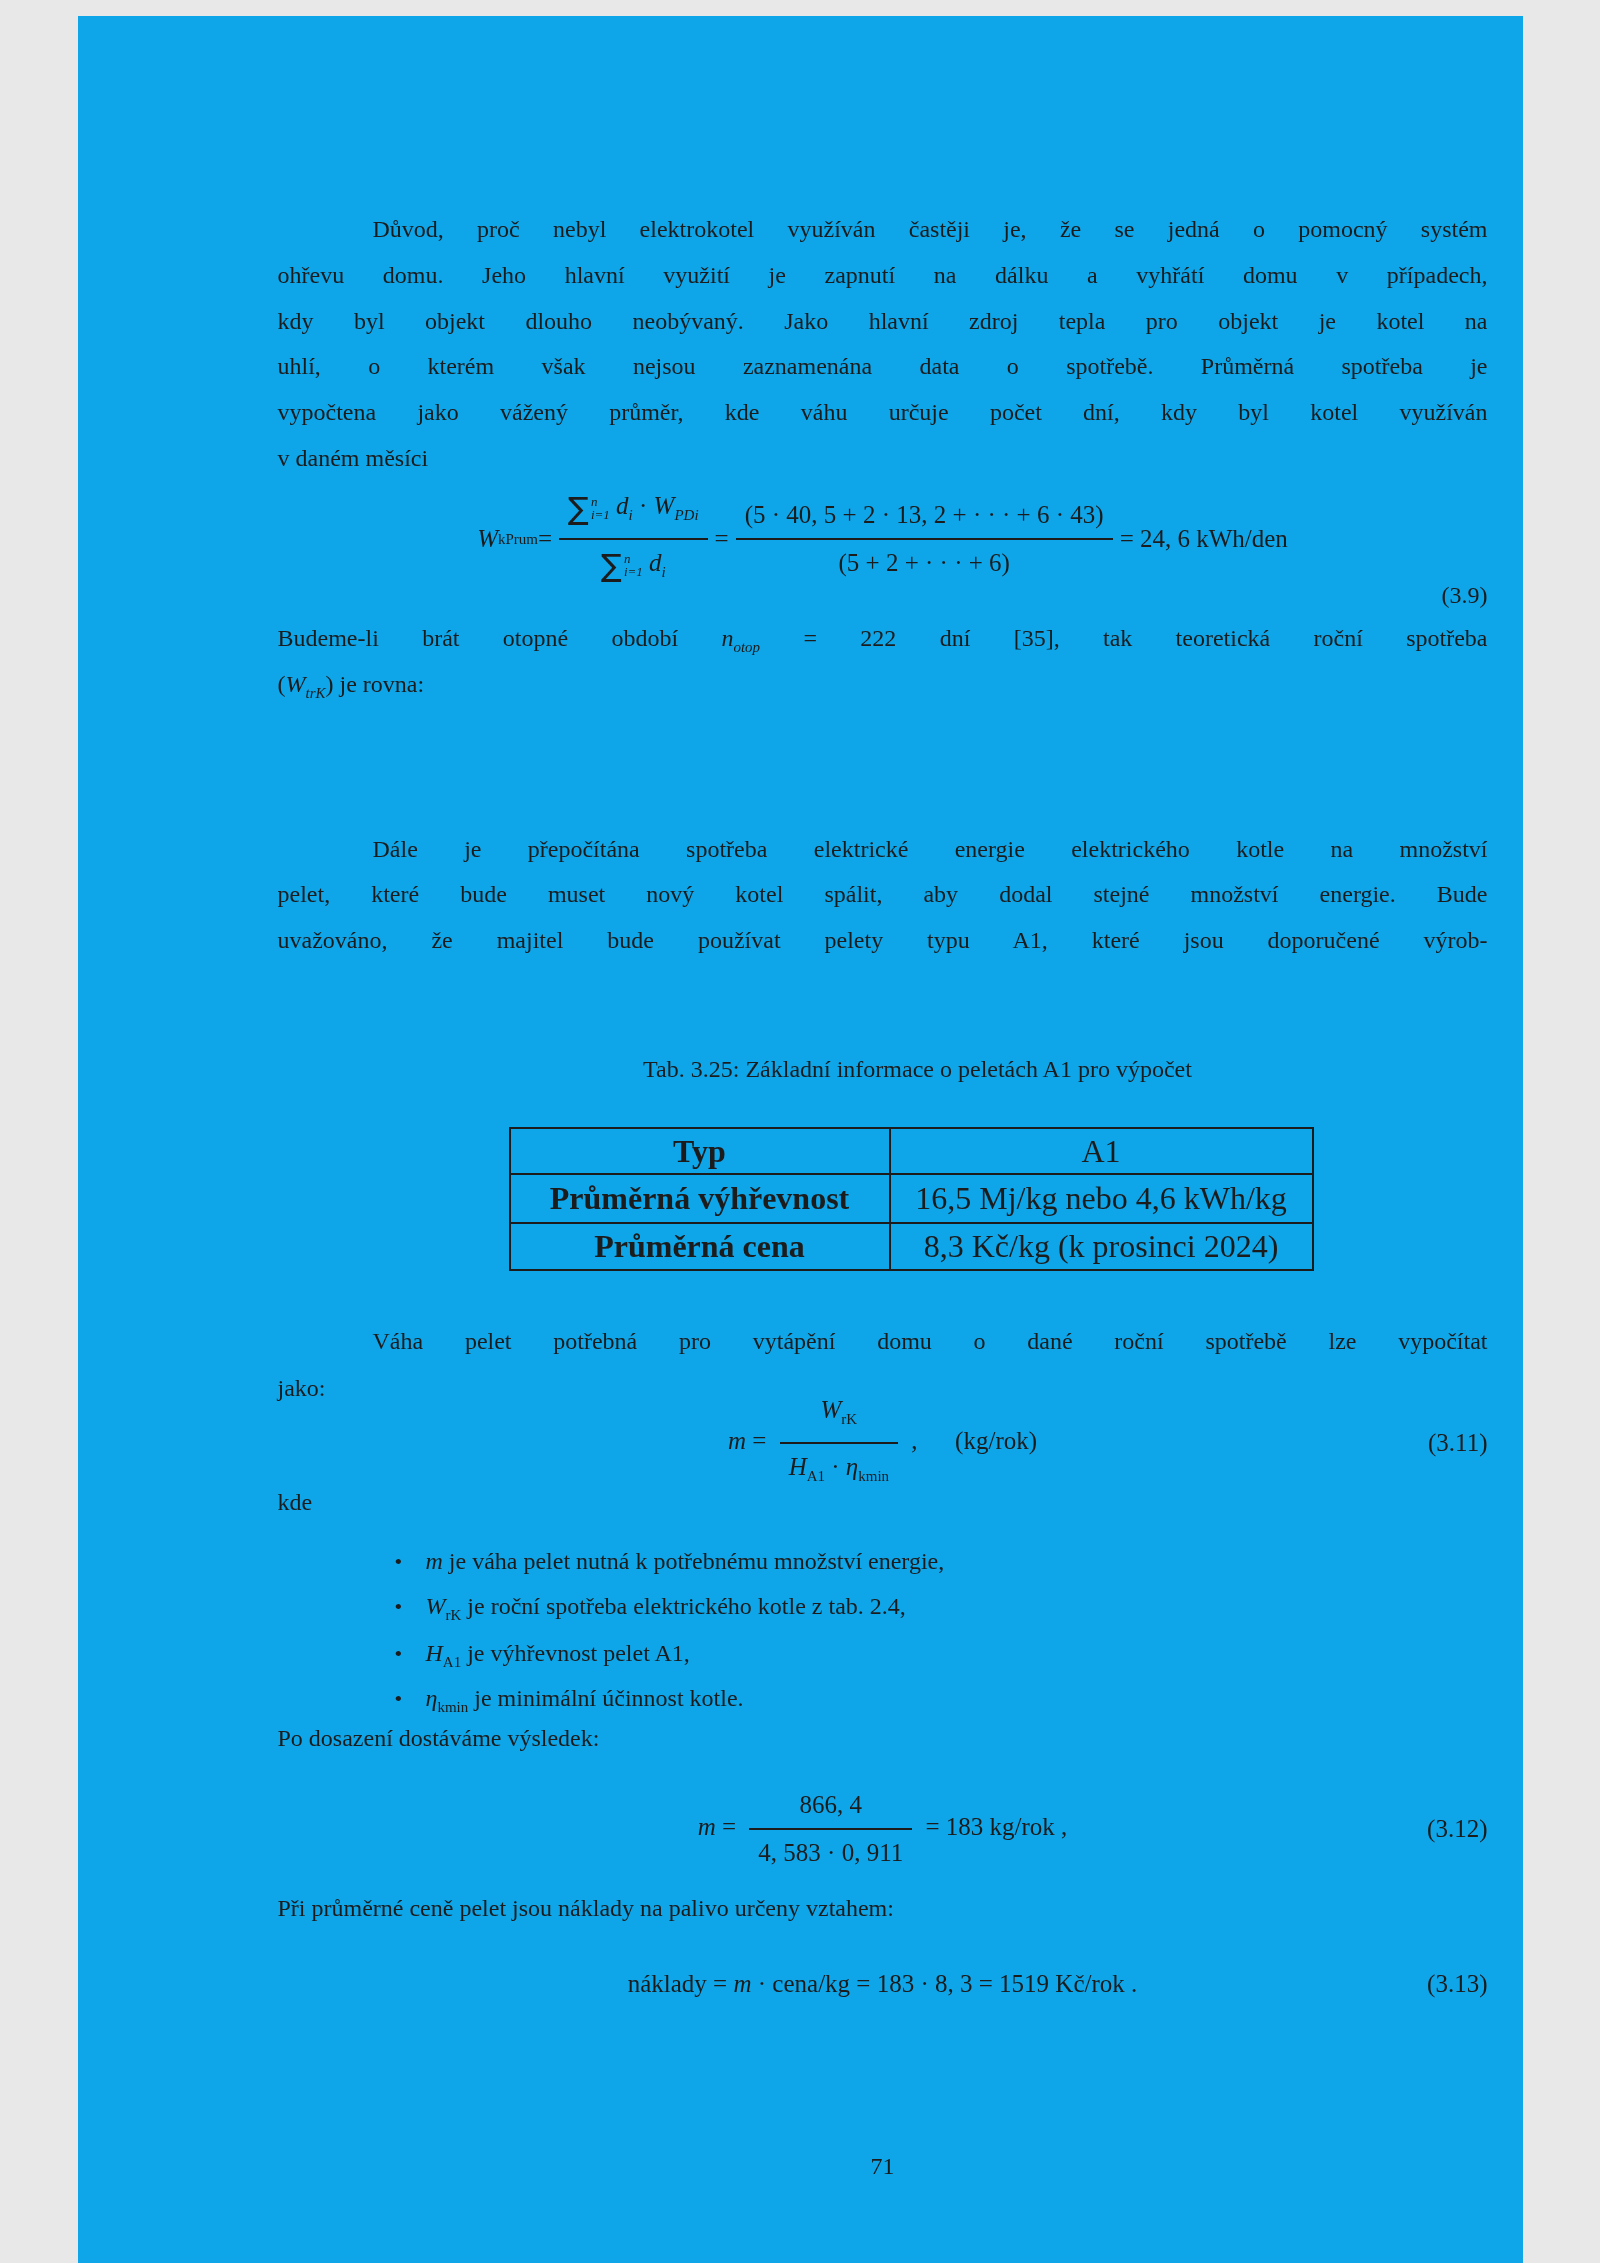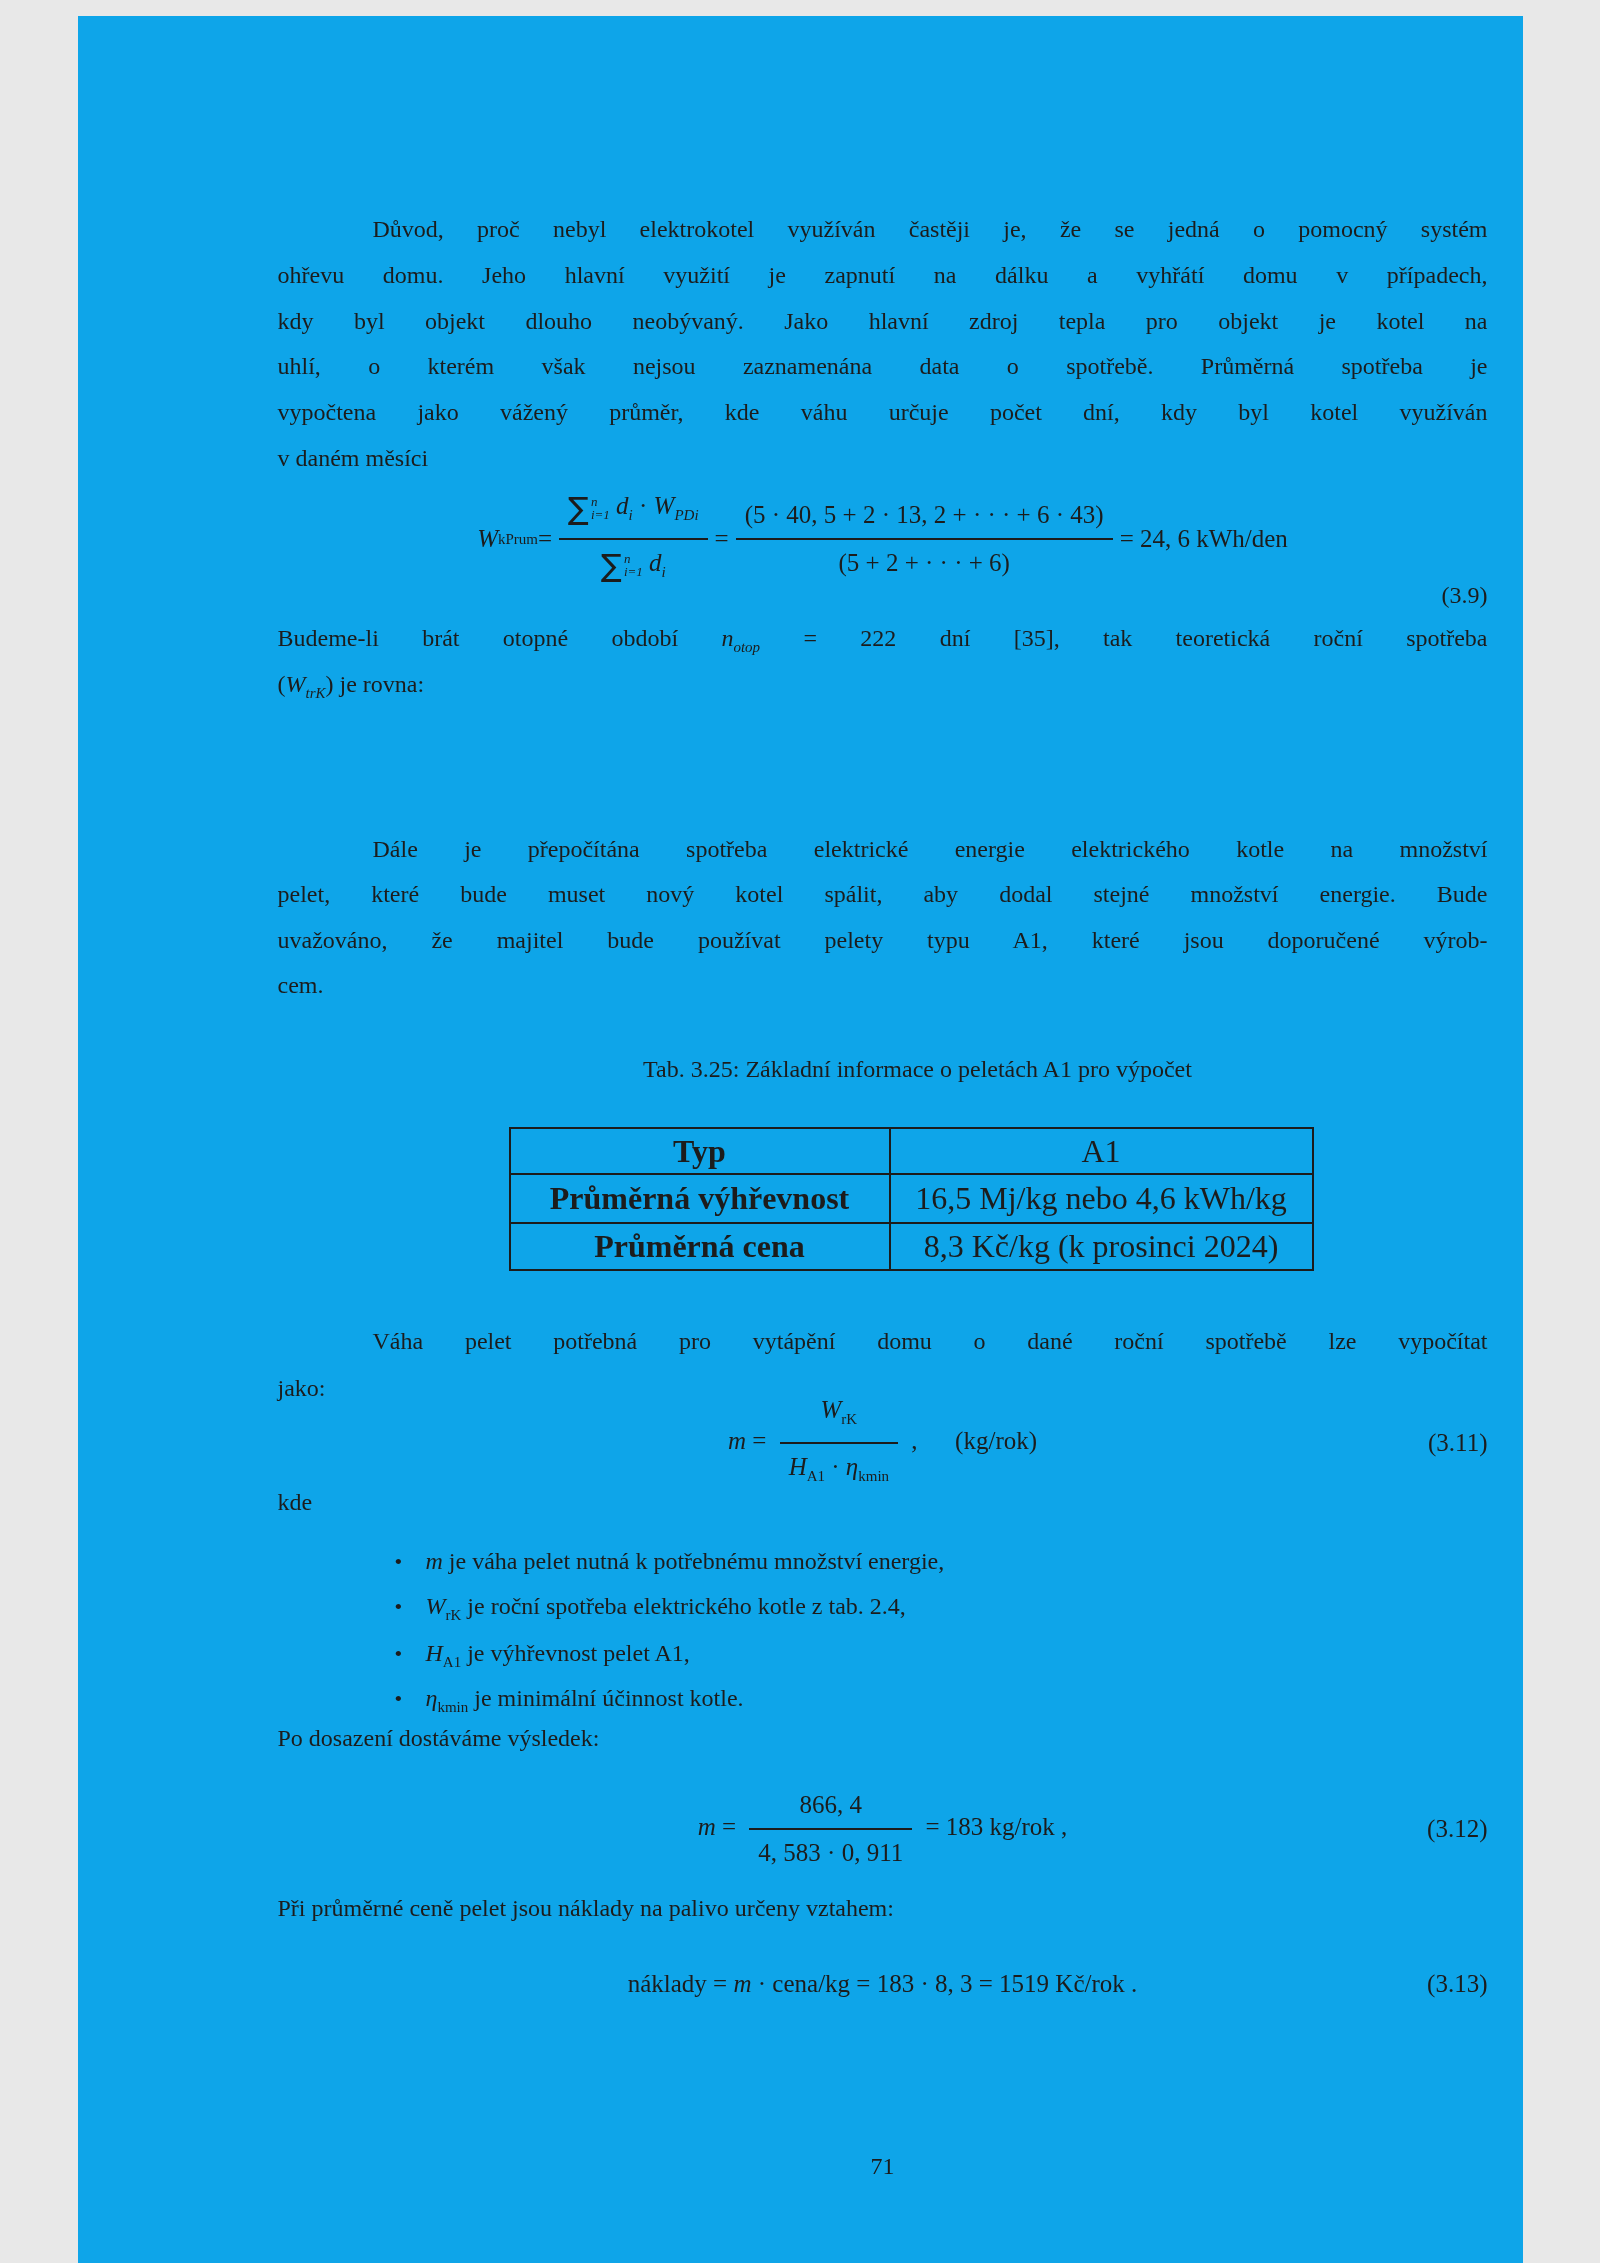--- a/index.html
+++ b/index.html
@@ -89,21 +89,20 @@
       </span> = 24, 6 kWh/den</div>
   <div class="ln rt" style="top:557px">(3.9)</div>
 
   <div class="ln j" style="top:600px">Budeme-li brát otopné období <span class="mi">n</span><span class="msub mi">otop</span> = 222 dní [35], tak teoretická roční spotřeba</div>
   <div class="ln" style="top:646px">(<span class="mi">W</span><span class="msub mi">trK</span>) je rovna:</div>
 
 
   <div class="ln j ind" style="top:811px">Dále je přepočítána spotřeba elektrické energie elektrického kotle na množství</div>
   <div class="ln j" style="top:856px">pelet, které bude muset nový kotel spálit, aby dodal stejné množství energie. Bude</div>
   <div class="ln j" style="top:902px">uvažováno, že majitel bude používat pelety typu A1, které jsou doporučené výrob-</div>
-  <div class="ln" style="top:947px">cem.</div>
 
   <div class="ln cap" style="top:1031px">Tab. 3.25: Základní informace o peletách A1 pro výpočet</div>
 
   <table class="tbl">
     <tbody>
         <tr class="r1">
       <td class="c1">Typ</td>
       <td class="c2">A1</td>
     </tr>
     <tr class="r2">

